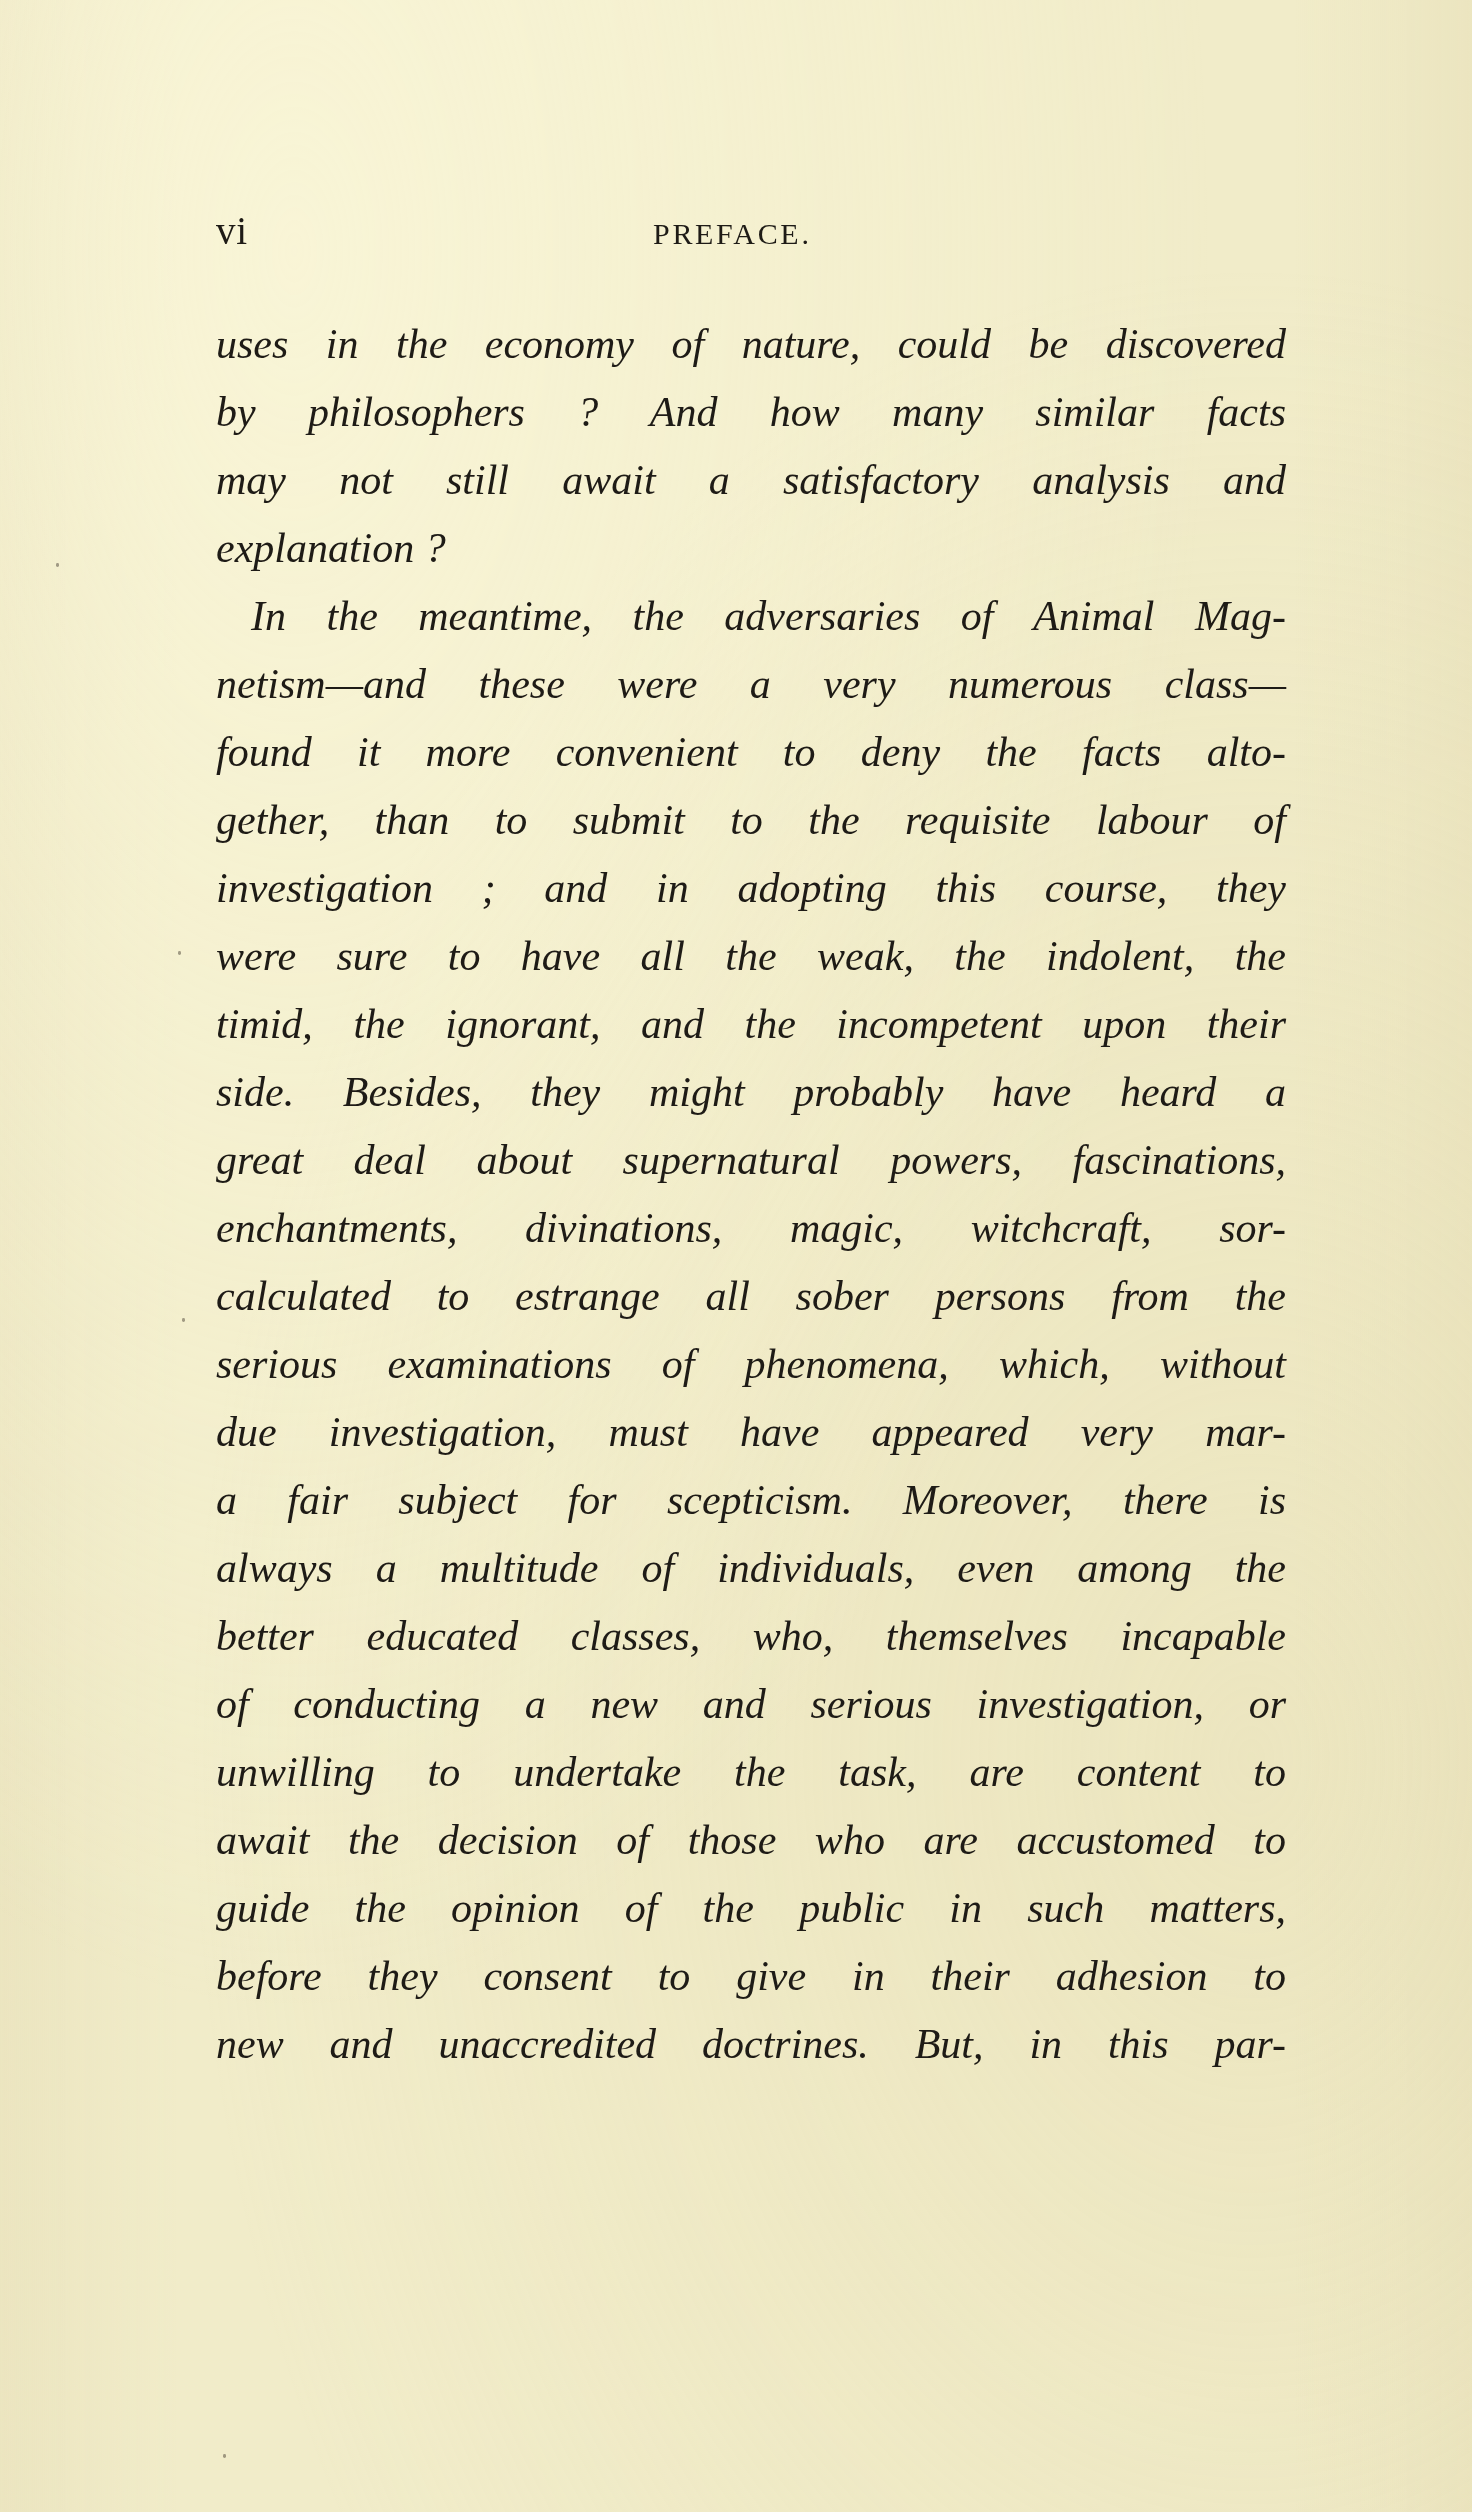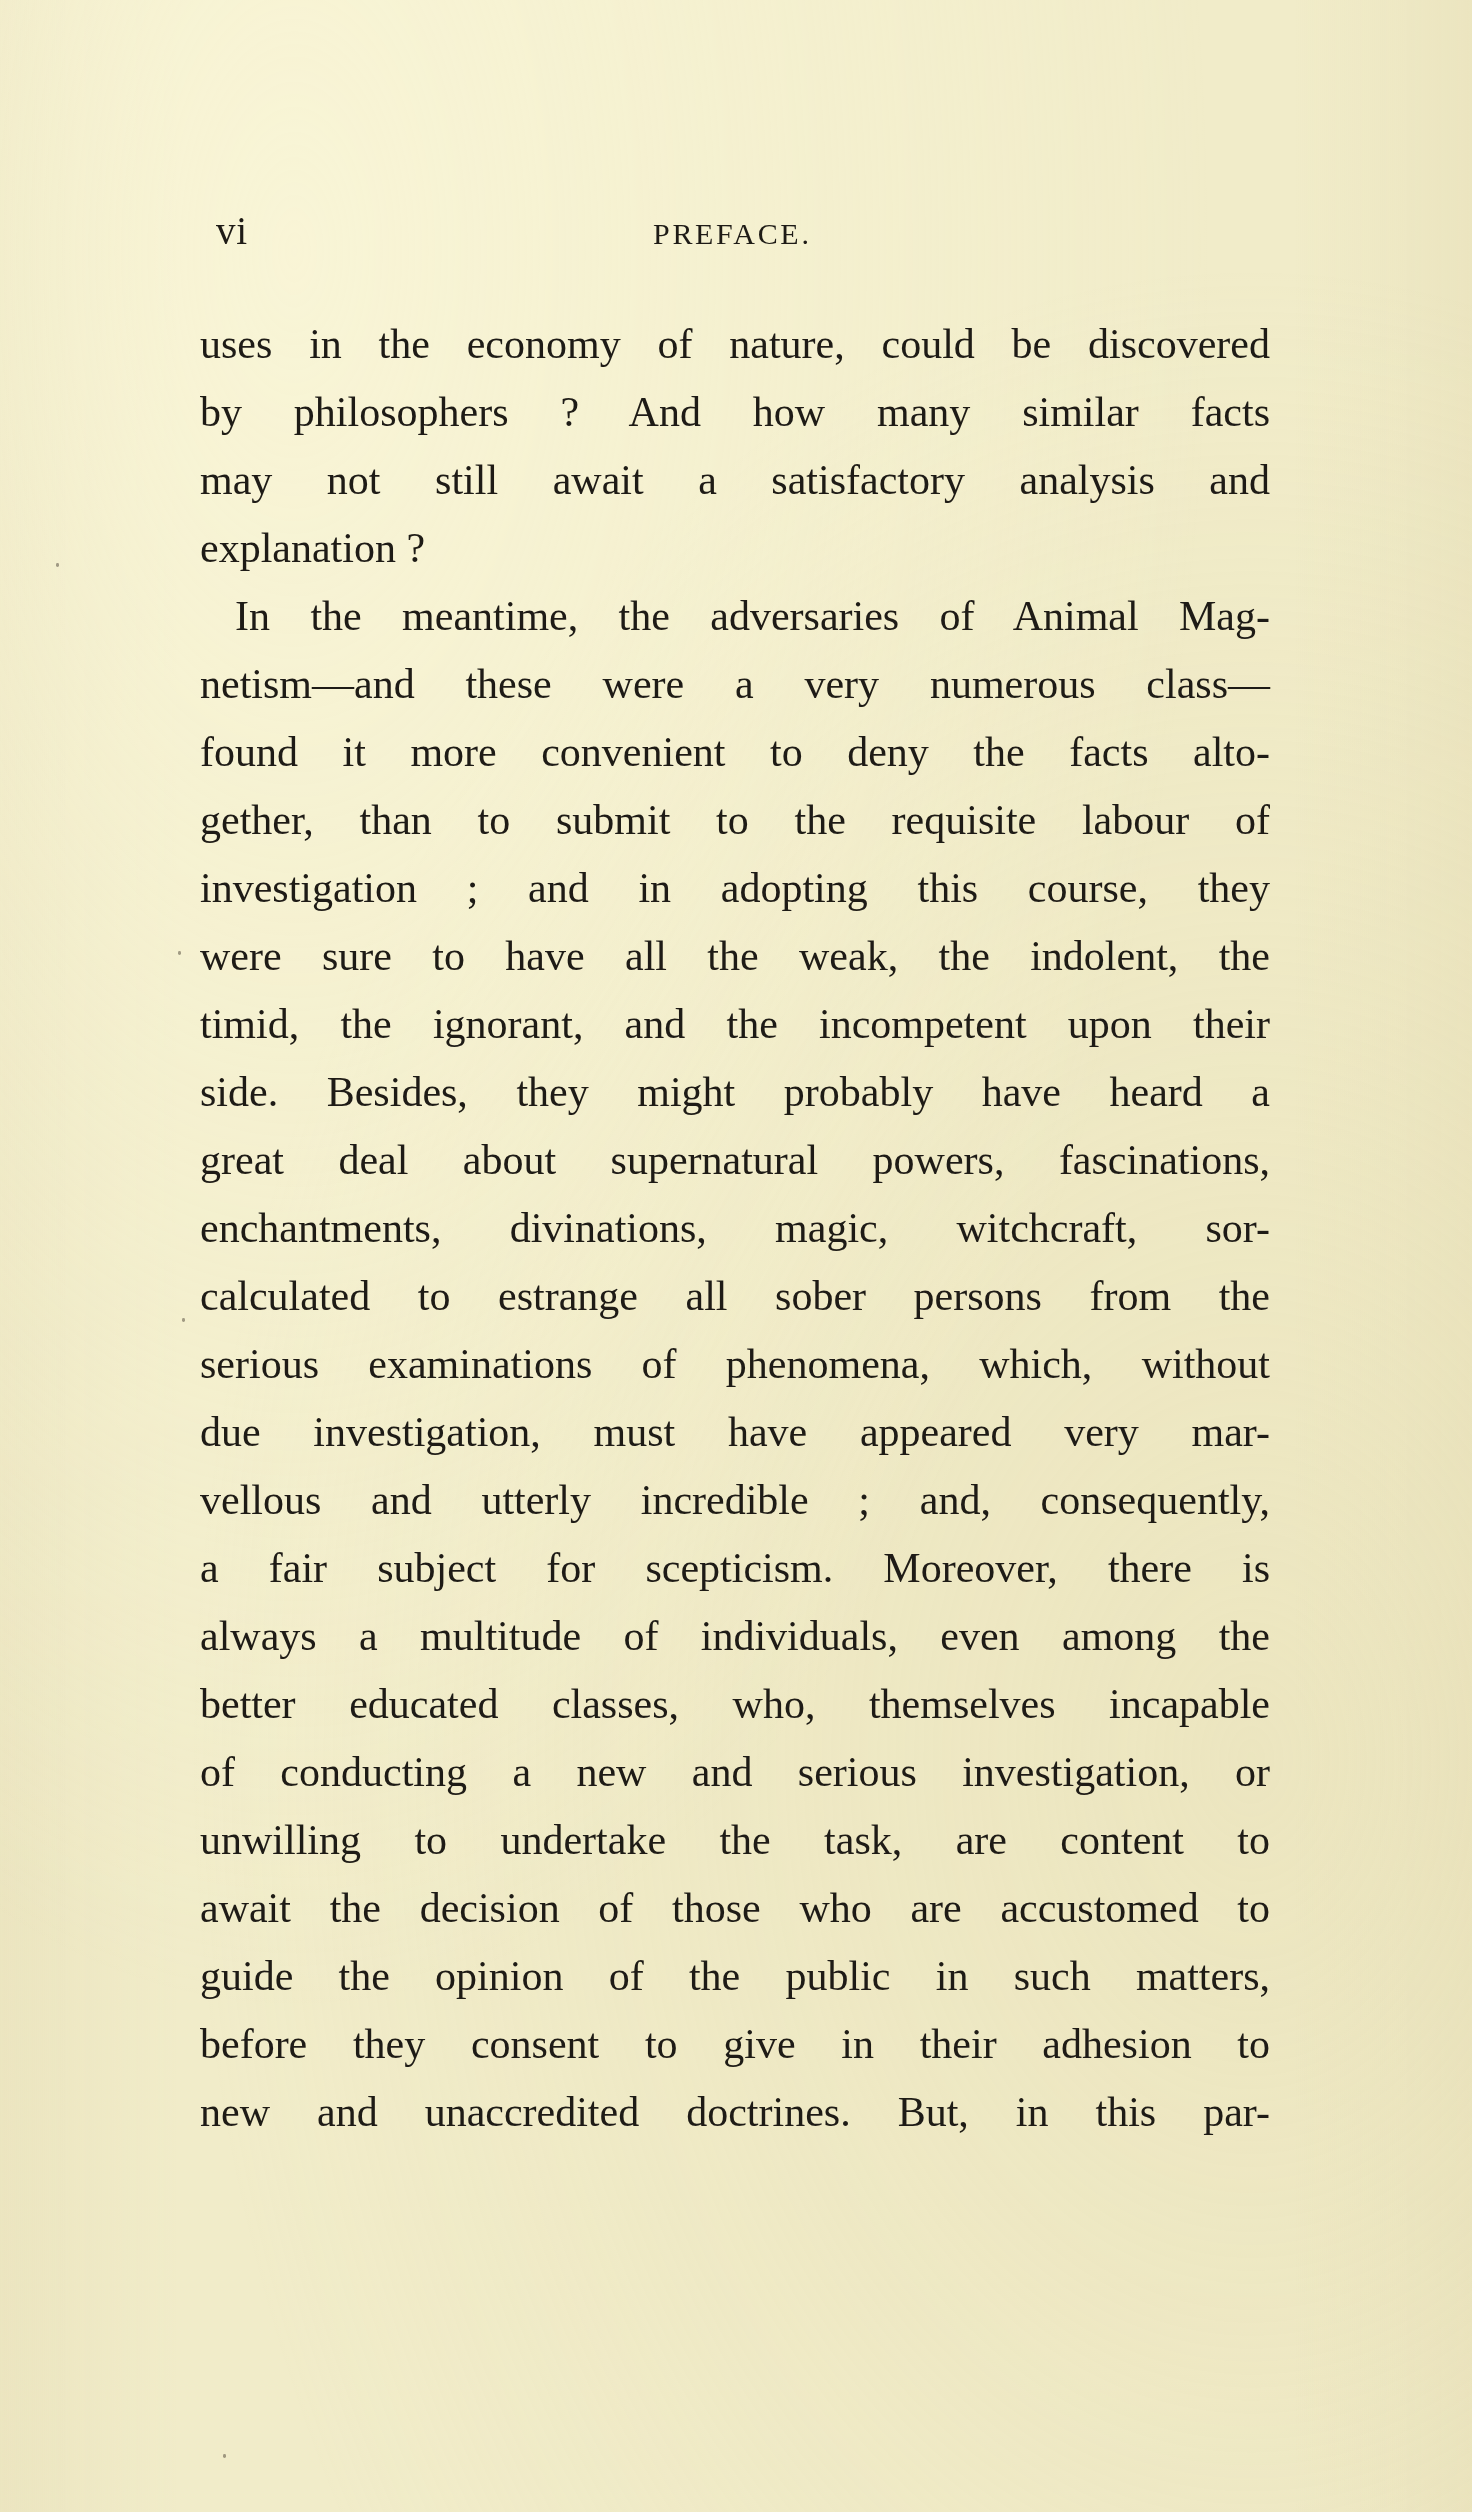--- a/index.html
+++ b/index.html
@@ -44,23 +44,24 @@
     .running-title {
       position: absolute;
       left: 437px;
       top: 2.7px;
       font-size: 30px;
       line-height: 54px;
       letter-spacing: 2.7px;
     }
     .text-block {
       position: absolute;
-      left: 200px;
+      left: 216px;
       top: 310px;
       width: 1070px;
+      font-style: italic;
     }
     .line {
       height: 68px;
       font-size: 42px;
       line-height: 68px;
       white-space: nowrap;
       text-align: justify;
       text-align-last: justify;
       overflow: visible;
     }
@@ -100,21 +101,20 @@
     <div class="line">gether, than to submit to the requisite labour of</div>
     <div class="line">investigation ; and in adopting this course, they</div>
     <div class="line">were sure to have all the weak, the indolent, the</div>
     <div class="line">timid, the ignorant, and the incompetent upon their</div>
     <div class="line">side.  Besides, they might probably have heard a</div>
     <div class="line">great deal about supernatural powers, fascinations,</div>
     <div class="line">enchantments, divinations, magic, witchcraft, sor-</div>
     <div class="line">calculated to estrange all sober persons from the</div>
     <div class="line">serious examinations of phenomena, which, without</div>
     <div class="line">due investigation, must have appeared very mar-</div>
-    <div class="line">vellous and utterly incredible ; and, consequently,</div>
     <div class="line">a fair subject for scepticism.  Moreover, there is</div>
     <div class="line">always a multitude of individuals, even among the</div>
     <div class="line">better educated classes, who, themselves incapable</div>
     <div class="line">of conducting a new and serious investigation, or</div>
     <div class="line">unwilling to undertake the task, are content to</div>
     <div class="line">await the decision of those who are accustomed to</div>
     <div class="line">guide the opinion of the public in such matters,</div>
     <div class="line">before they consent to give in their adhesion to</div>
     <div class="line">new and unaccredited doctrines.  But, in this par-</div>
   </div>

